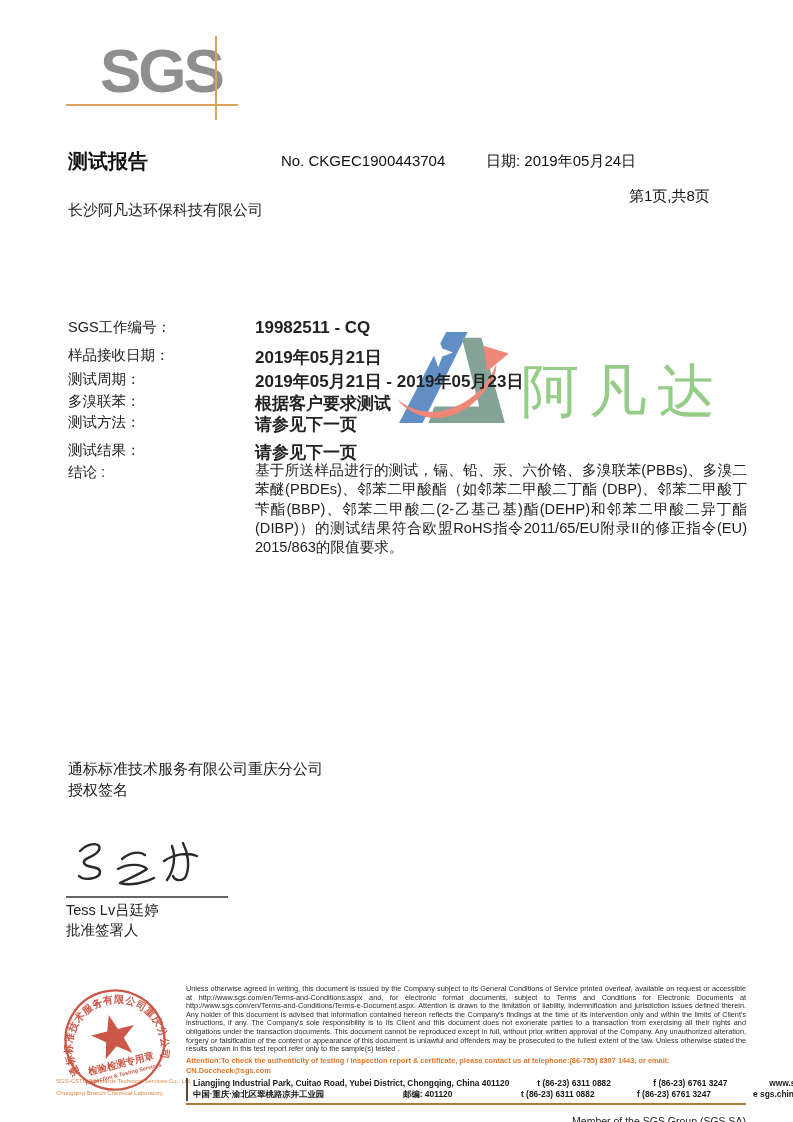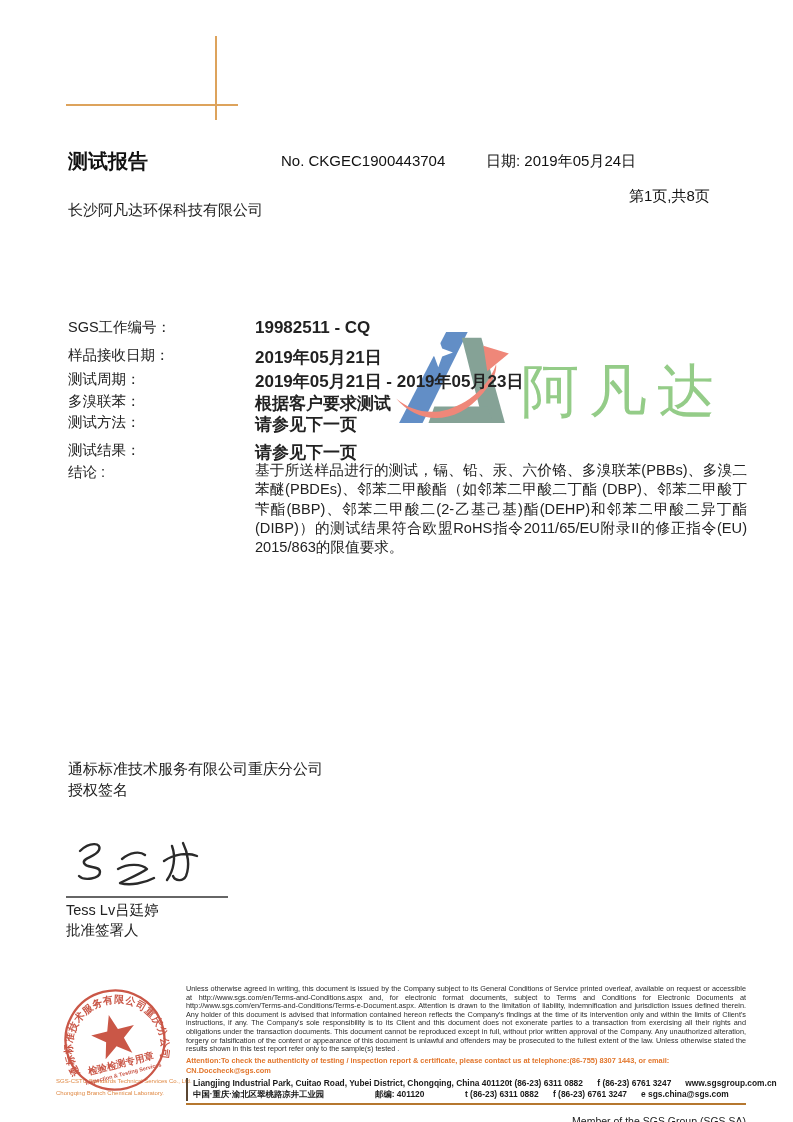--- a/index.html
+++ b/index.html
@@ -32,35 +32,38 @@
 
   
   .sig-line{width:162px;height:0;border-top:2px solid #666;}
   .sig-name{font-size:14.5px;color:#222;}
 
   
   .legal{font-size:7.3px;line-height:8.6px;text-align:justify;color:#2b2b2b;width:560px;}
   .attention{font-size:7.4px;line-height:10px;font-weight:bold;color:#e2762c;width:560px;margin-top:2px;}
   .addr-block{margin-top:2px;border-left:2px solid #5a4632;padding-left:5px;width:553px;
               font-size:8.4px;font-weight:bold;color:#1a1a1a;}
-  .addr-row{display:flex;line-height:11.5px;white-space:nowrap;}
+  .addr-row{display:flex;line-height:11.5px;white-space:nowrap;gap:28px;}
   .a-en{flex:0 0 272px;}
   .a-cn{flex:0 0 182px;}
   .a-post{flex:0 0 90px;}
   .a-tel{flex:0 0 88px;}
   .a-fax{flex:0 0 88px;}
   .footer-hr{width:560px;border-top:2.5px solid #b5772f;margin-top:2px;}
   .member{width:560px;text-align:right;font-size:10.5px;color:#222;margin-top:10px;}
   .lab-orange{font-size:6px;color:#e08a45;white-space:nowrap;line-height:10px;}
 </style>
 </head>
 <body>
 
 <div id="page">
 
+  <div class="abs" style="left:100px;top:40px;">
+    <span class="sgs-text">SGS</span>
+  </div>
   <div class="abs cross-v" style="left:215px;top:36px;"></div>
   <div class="abs cross-h" style="left:66px;top:104px;"></div>
 
   <div class="abs doc-title" style="left:68px;top:148px;">测试报告</div>
   <div class="abs hdr-txt" style="left:281px;top:152px;">No. CKGEC1900443704</div>
   <div class="abs hdr-txt" style="left:486px;top:152px;">日期: 2019年05月24日</div>
   <div class="abs hdr-txt" style="left:629px;top:152px;margin-top:35px;">第1页,共8页</div>
 
   <div class="abs body-txt addr-line" style="left:68px;top:196px;">长沙阿凡达环保科技有限公司</div>
 

